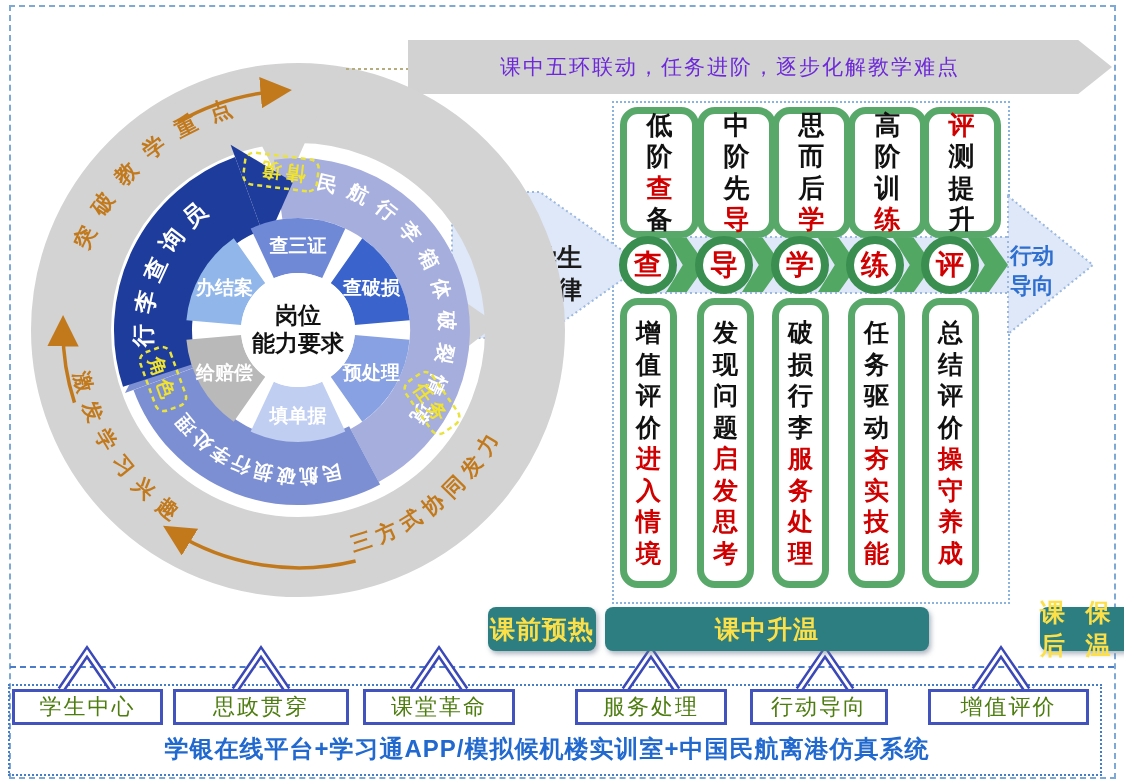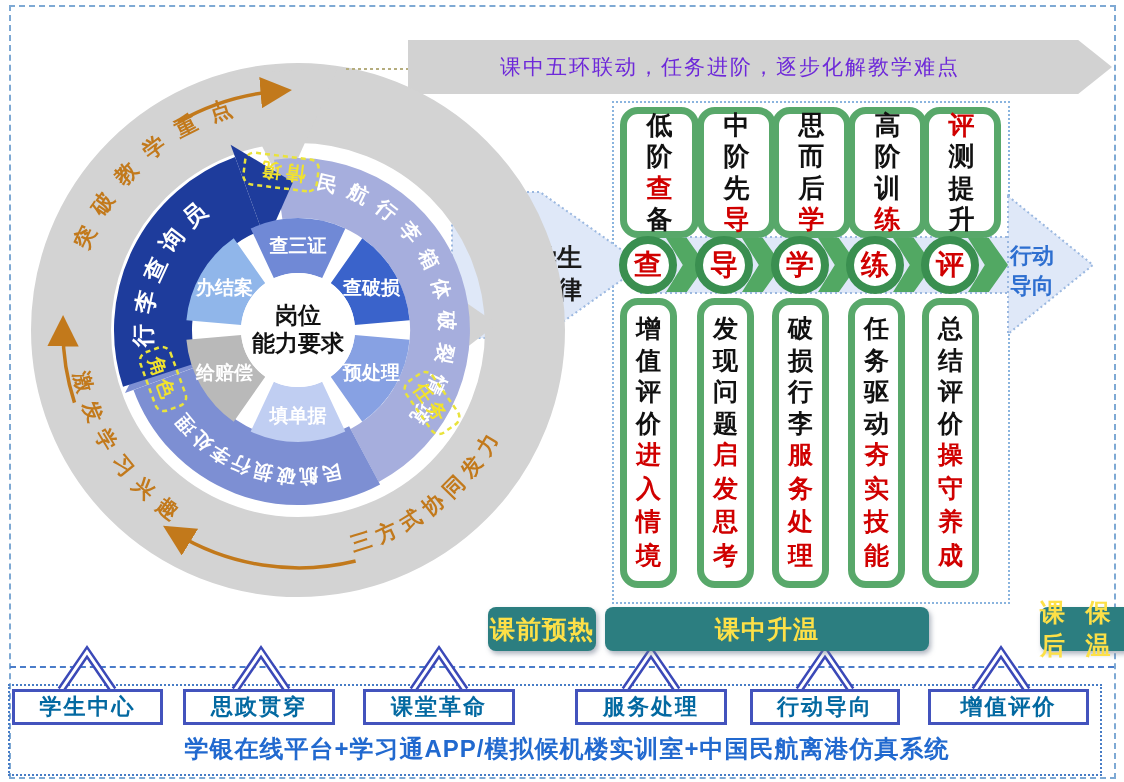--- a/index.html
+++ b/index.html
@@ -23,21 +23,21 @@
   .gbox{
     background:#ffffff;border:7px solid #58a86a;border-radius:18px;z-index:3;
     display:flex;align-items:center;justify-content:center;box-sizing:border-box;
   }
   .tbox{top:107px;height:131px;width:79px;}
   .bbox{top:298px;height:290px;width:57px;}
   .vtext{width:30px;word-break:break-all;line-height:1.2;text-align:center;
          font-weight:bold;font-size:26px;color:#111;}
   .vtext .accent{color:#d00000;}
   .bbox .vtext{font-size:25px;line-height:1.26;}
-  .bbox .vtext .accent{color:#d00000;font-family:Liberation Mono, monospace;}
+  .bbox .vtext .accent{color:#d00000;}
   
   .fcircle{
     width:58px;height:58px;border-radius:50%;background:#fff;border:8px solid #3a8f50;
     box-sizing:border-box;top:236px;z-index:4;display:flex;align-items:center;justify-content:center;
     font-size:28px;font-weight:bold;color:#d00000;
   }
   .chev{
     width:40px;height:54px;top:238px;background:#52a863;z-index:3;
     clip-path:polygon(0 0,52% 0,100% 50%,52% 100%,0 100%,42% 50%);
   }
@@ -50,24 +50,24 @@
   }
   .phase .y{color:#fde047;}
   .phase .w{color:#fde047;}
   
   .sep-line{left:10px;top:666px;width:1104px;height:0;border-top:2px dashed #4a7cc9;z-index:1;}
   
   .strip{left:8px;top:684px;width:1094px;height:92px;border:2px dotted #477cc6;box-sizing:border-box;z-index:1;}
   .pbox{
     top:689px;height:36px;background:#ffffff;border:3px solid #4353bd;box-sizing:border-box;z-index:3;
     display:flex;align-items:center;justify-content:center;
-    color:#0369a1;font-size:22px;font-weight:bold;letter-spacing:2px;
+    color:#4d7c0f;font-size:22px;font-weight:normal;letter-spacing:2px;
   }
   .platform{
-    left:20px;top:733px;width:1094px;text-align:center;z-index:3;
+    left:0;top:733px;width:1094px;text-align:center;z-index:3;
     color:#2169cf;font-size:24px;font-weight:bold;letter-spacing:1px;
   }
   svg{position:absolute;left:0;top:0;z-index:2;pointer-events:none;}
   svg text{font-family:"Liberation Sans","DejaVu Sans",sans-serif;}
 </style>
 </head>
 <body>
 
 <div class="abs outer-frame"></div>
 <div class="abs banner">
@@ -237,19 +237,19 @@
 <div class="abs phase" style="left:605px;width:324px">
   <span class="y">课中</span>
     <span class="w">升温</span>
 </div>
 <div class="abs phase" style="left:1040px;width:91px">
   <span class="y">课后</span>
     <span class="w">保温</span>
 </div>
 
 <div class="abs pbox" style="left:12px;width:151px">学生中心</div>
-<div class="abs pbox" style="left:183px;width:152px">思政贯穿</div>
+<div class="abs pbox" style="left:173px;width:176px">思政贯穿</div>
 <div class="abs pbox" style="left:363px;width:152px">课堂革命</div>
 <div class="abs pbox" style="left:575px;width:152px">服务处理</div>
-<div class="abs pbox" style="left:750px;width:150px">行动导向</div>
+<div class="abs pbox" style="left:750px;width:138px">行动导向</div>
 <div class="abs pbox" style="left:928px;width:161px">增值评价</div>
 
 <div class="abs platform">学银在线平台+学习通APP/模拟候机楼实训室+中国民航离港仿真系统</div>
 
 </body></html>

